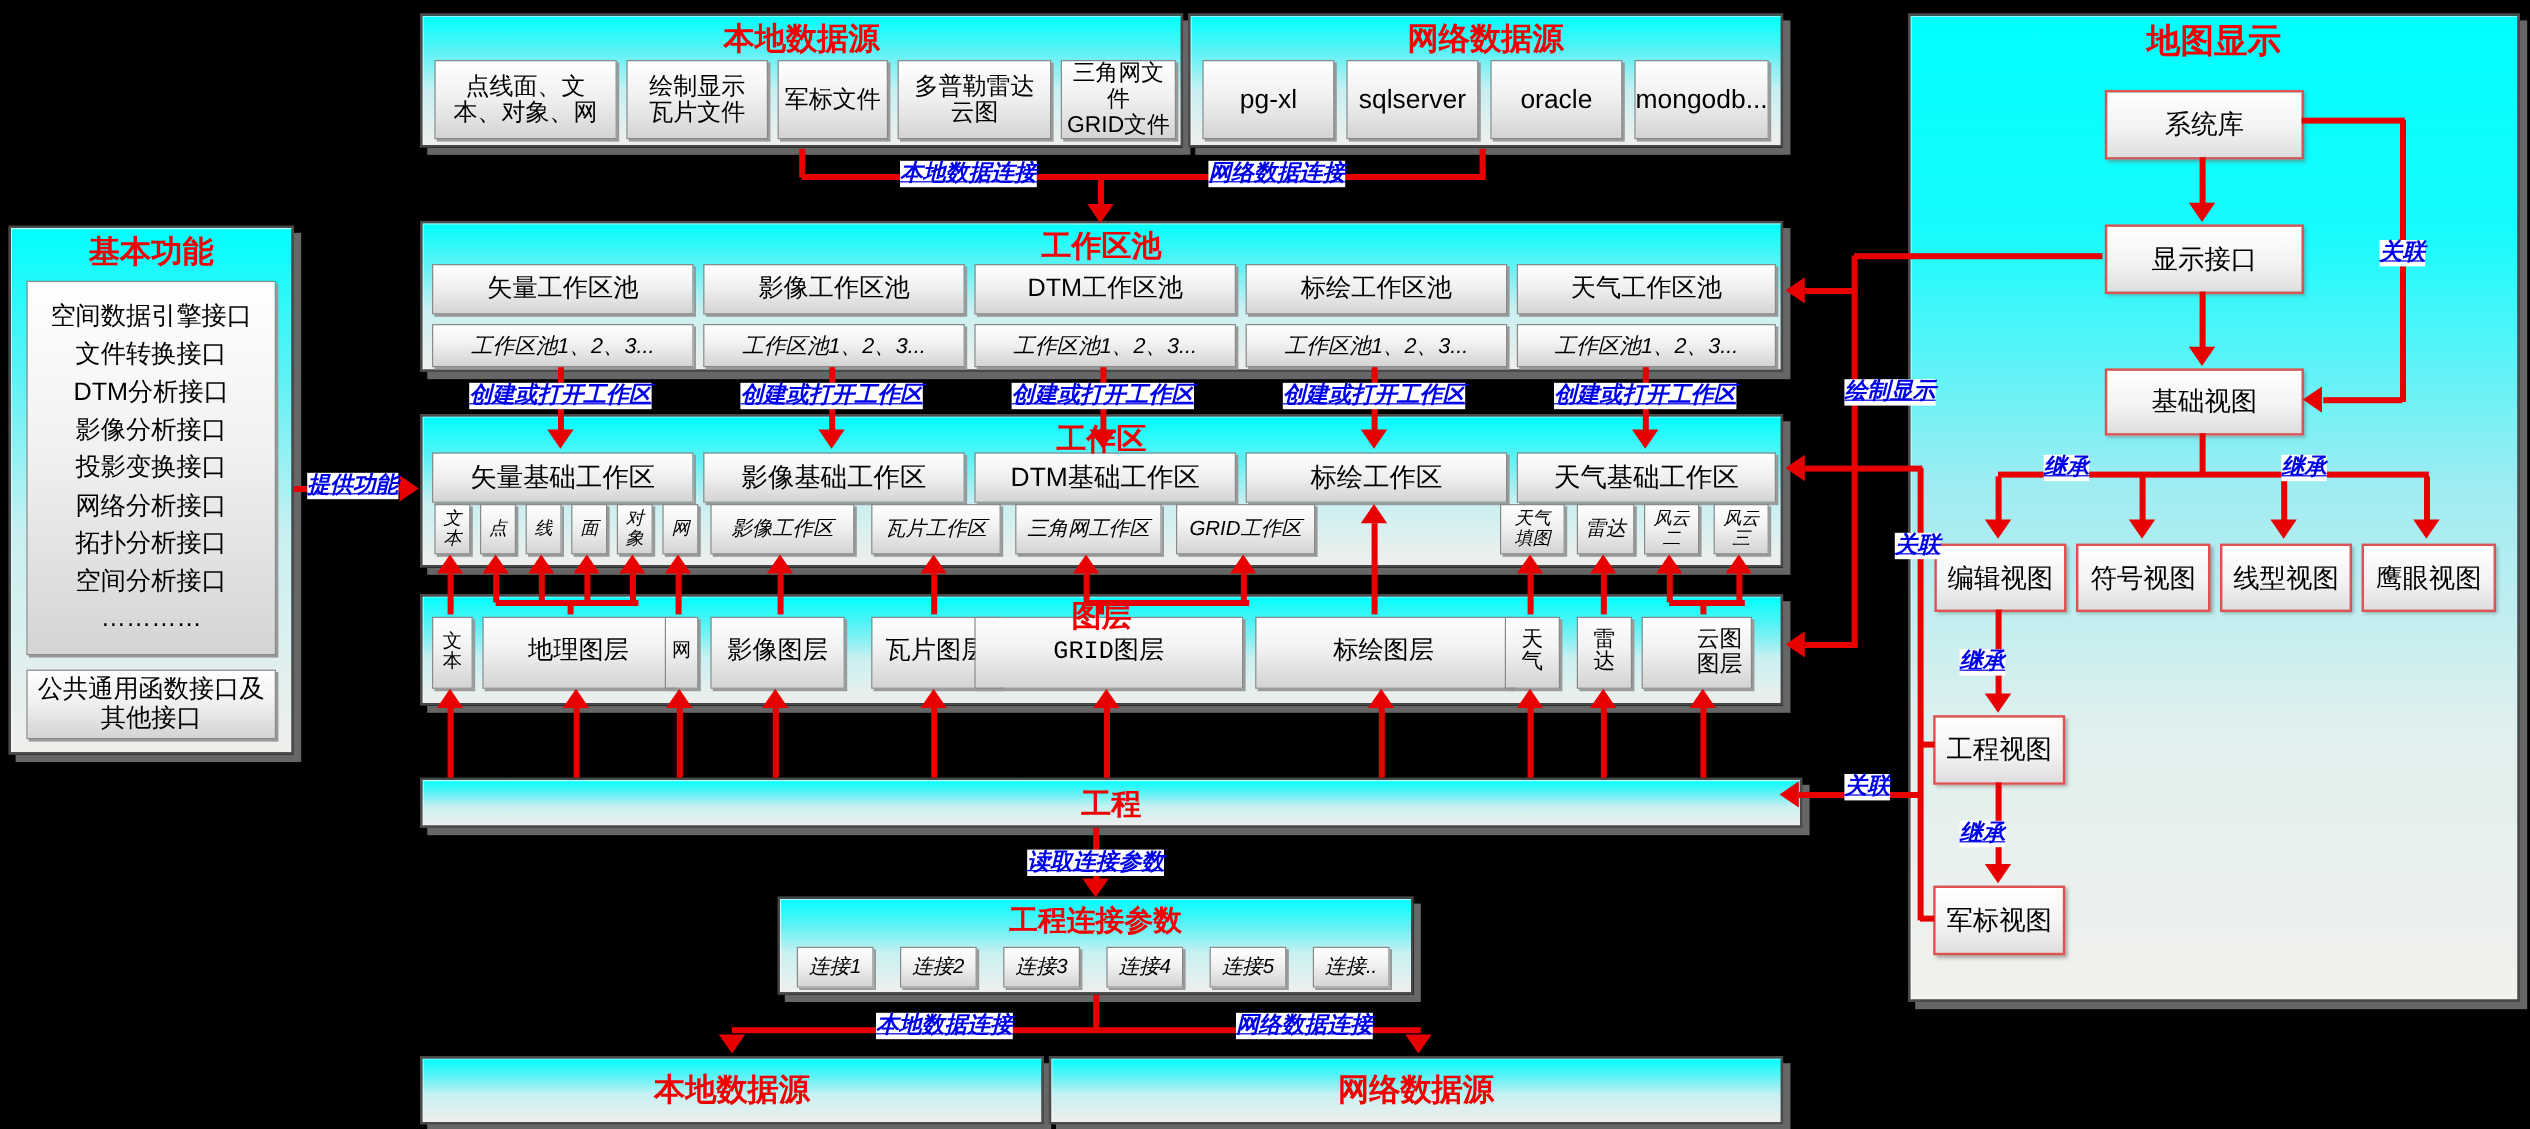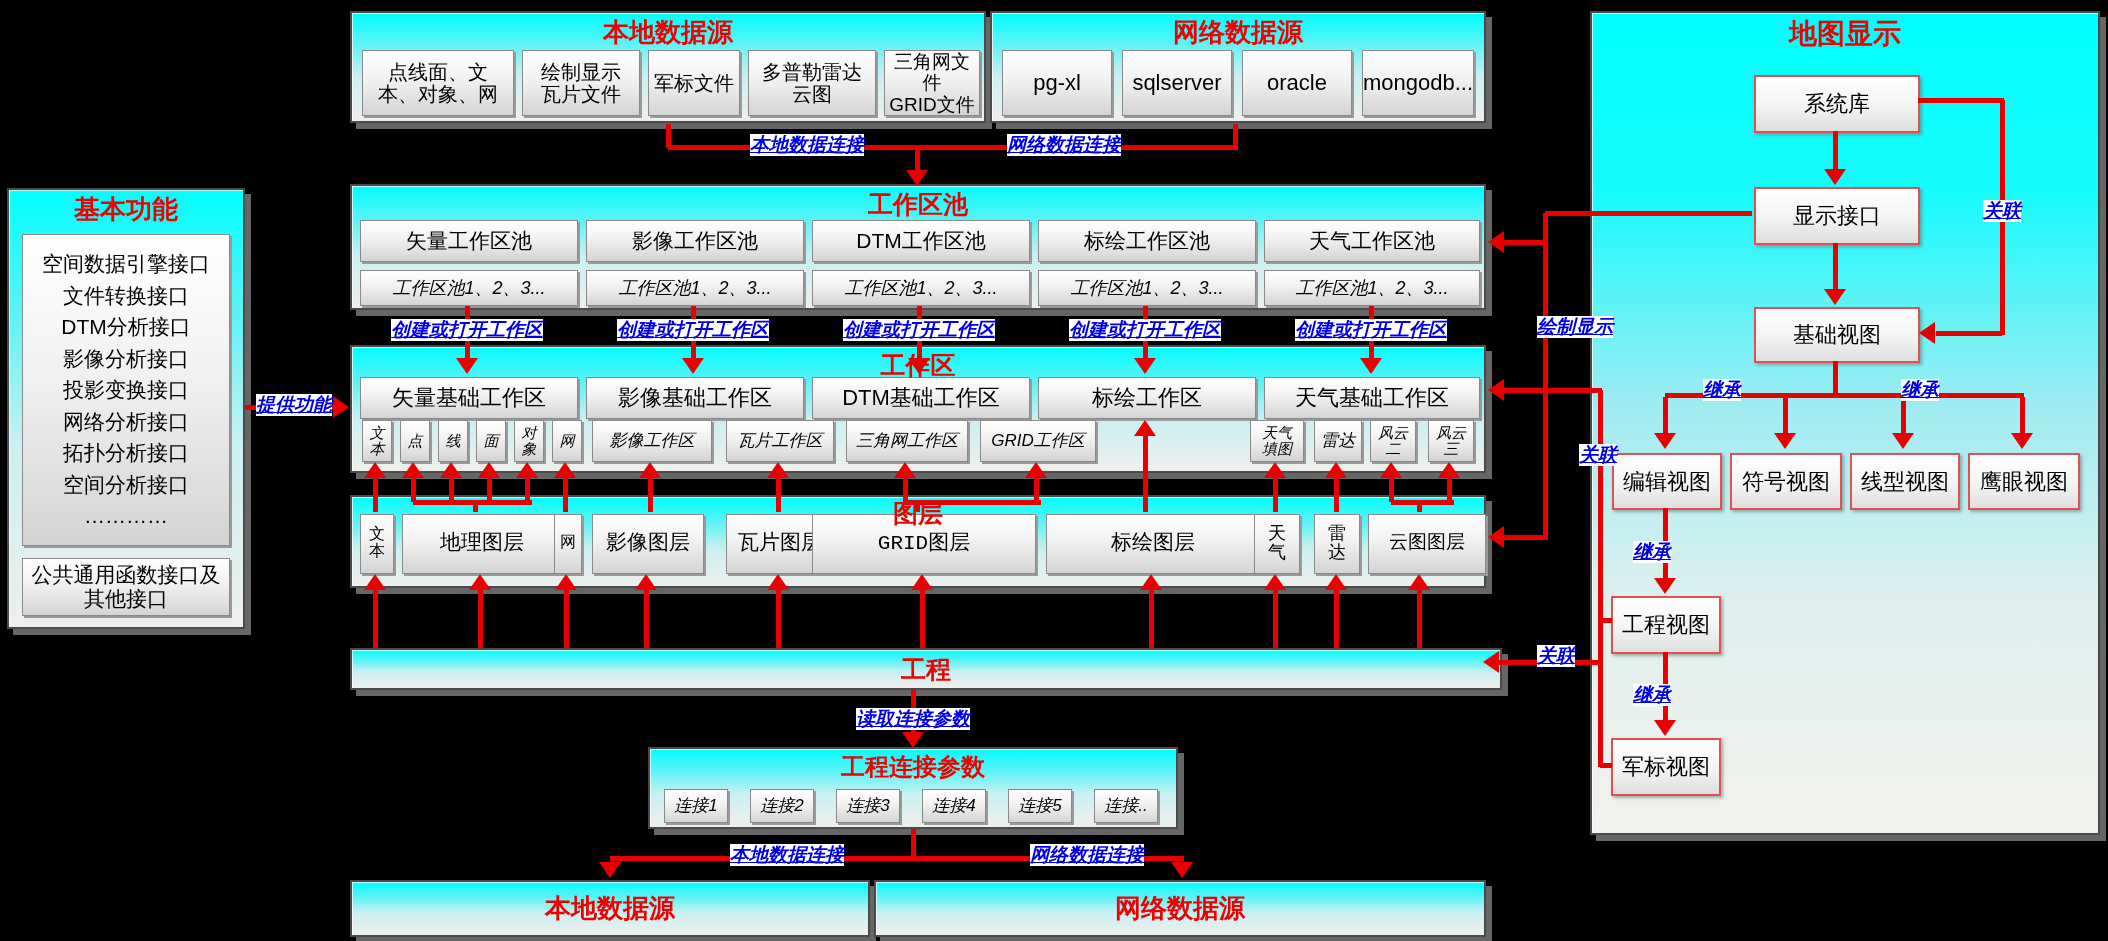--- a/index.html
+++ b/index.html
@@ -155,21 +155,21 @@
     <div class="gbox" style="left:50px;top:17px;width:160px;height:60px;">地理图层</div>
     <div class="gbox" style="left:202px;top:17px;width:28px;height:60px;font-size:16px;">网</div>
     <div class="gbox" style="left:240px;top:17px;width:112px;height:60px;">影像图层</div>
     <div class="gbox" style="left:374px;top:17px;width:108px;height:60px;">瓦片图层</div>
     <div class="gbox" style="left:460px;top:17px;width:224px;height:60px;">GRID图层</div>
     <div class="gbox" style="left:694px;top:17px;width:214px;height:60px;">标绘图层</div>
     <div class="gbox vtext" style="left:902px;top:17px;width:46px;height:60px;font-size:18px;">天
 气</div>
     <div class="gbox vtext" style="left:962px;top:17px;width:46px;height:60px;font-size:18px;">雷
 达</div>
-    <div class="gbox" style="left:1016px;top:17px;width:118px;height:60px;font-size:19px;">云图图层</div>
+    <div class="gbox" style="left:1016px;top:17px;width:92px;height:60px;font-size:19px;padding-left:38px;">云图图层</div>
   </div>
 
   <div class="panel" style="left:350px;top:648px;width:1152px;height:42px;">
     <div class="flexfill bar-title">工程</div>
   </div>
 
   <div class="panel" style="left:648px;top:747px;width:530px;height:82px;">
     <div class="panel-title" style="font-size:24px;">工程连接参数</div>
     <div class="gbox it small" style="left:14px;top:40px;width:64px;height:34px;">连接1</div>
     <div class="gbox it small" style="left:100px;top:40px;width:64px;height:34px;">连接2</div>

